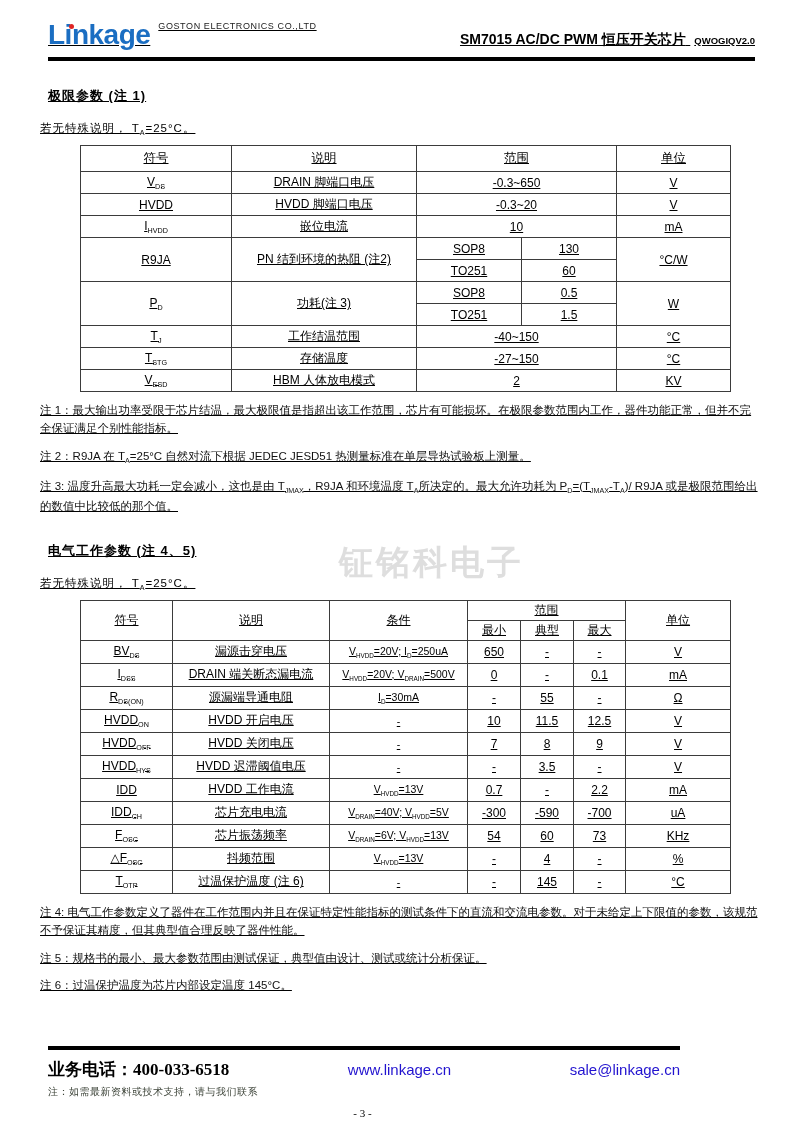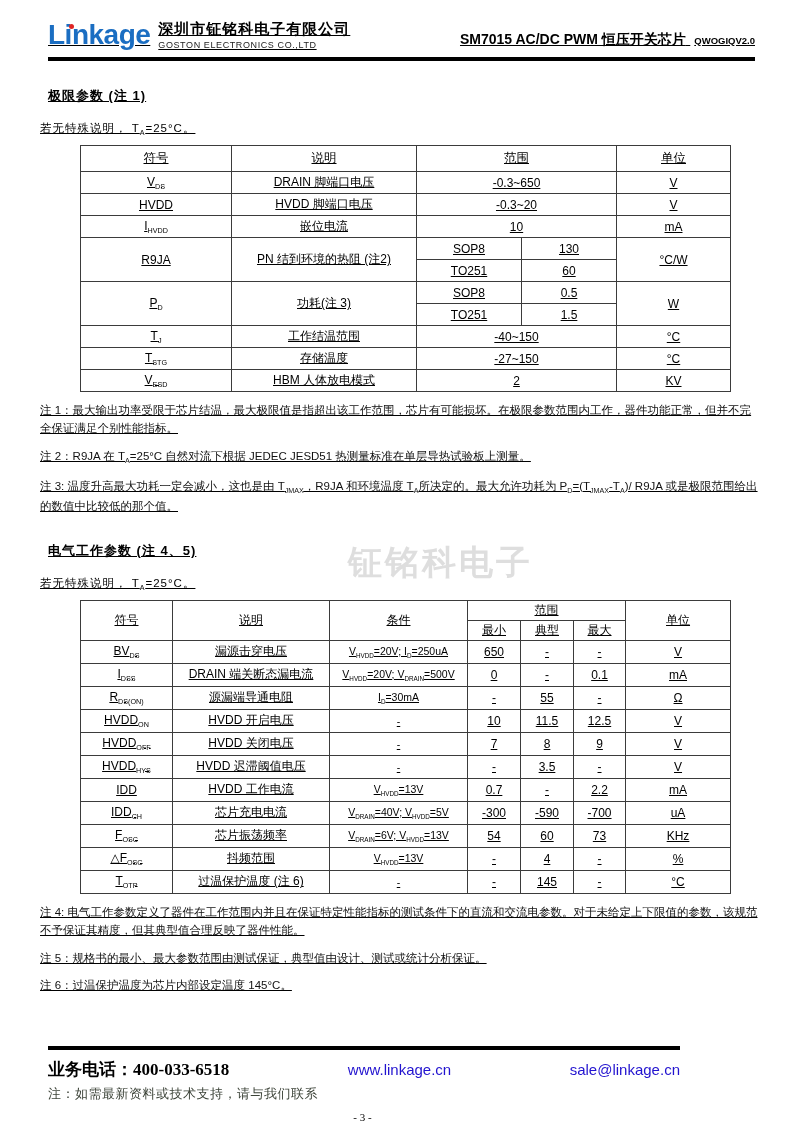--- a/index.html
+++ b/index.html
@@ -35,45 +35,44 @@
   .t2 th { height:17px; font-size:12px; }
   .t2 td { height:23px; font-size:12px; }
   td sub, th sub { font-size:0.6em; line-height:1; }
   td[data-name="condition-cell"] { font-size:10.5px; }
   td[data-name="symbol-cell"] { font-size:12px; }
 
   .notes { margin-top:8px; }
   .notes p { font-size:11.5px; line-height:1.6; margin:9px 0; color:#111; }
 
   
-  .watermark { position:absolute; left:348px; top:540px; z-index:0; font-size:34px; font-weight:bold;
+  .watermark { position:absolute; left:339px; top:540px; z-index:0; font-size:34px; font-weight:bold;
                color:var(--watermark-gray); opacity:0.6; letter-spacing:3px; pointer-events:none; }
 
   
   .ftr { position:absolute; left:0; top:1046px; width:725px; }
   .ftr-rule { height:4px; background:#000; margin:0 45px 0 48px; }
   .ftr-row { display:flex; justify-content:space-between; align-items:baseline; padding:8px 45px 0 48px; }
   .phone { font-family:"Liberation Serif", serif; font-weight:bold; font-size:17px; color:#000; }
   .site, .mail { font-size:15px; color:var(--link-blue); text-decoration:none; cursor:pointer; }
-  .ftr-note { font-size:13px; color:#3c4338; margin:4px 0 0 48px; letter-spacing:0.5px; }
+  .ftr-note { font-size:10px; color:#3c4338; margin:4px 0 0 48px; letter-spacing:0.5px; }
   .page-num { font-size:11px; text-align:center; margin:8px 0 0 0; font-family:"Liberation Serif", serif; }
 </style>
 </head>
 <body>
 
 <div class="page" data-name="datasheet-page">
 
   <header class="hdr" data-name="page-header">
     <div class="logo-block" data-name="logo-block">
       <div class="logo-wrap" data-name="linkage-logo">
         <span class="logo-text" data-name="logo-wordmark">Linkage</span>
         <span class="logo-dot" data-name="logo-dot-icon"></span>
       </div>
       <div class="company" data-name="company-names">
-        <div class="company-cn" data-name="company-name-cn">深圳市钲铭科电子有限公司</div>
         <div class="company-en" data-name="company-name-en">GOSTON ELECTRONICS CO.,LTD</div>
       </div>
     </div>
     <div class="doc-title" data-name="document-title">
       <span class="product" data-name="product-name">SM7015 AC/DC PWM 恒压开关芯片</span>
       <span class="version" data-name="doc-version">QWOGIQV2.0</span>
     </div>
   </header>
   <div class="hdr-rule" data-name="header-divider"></div>
 

